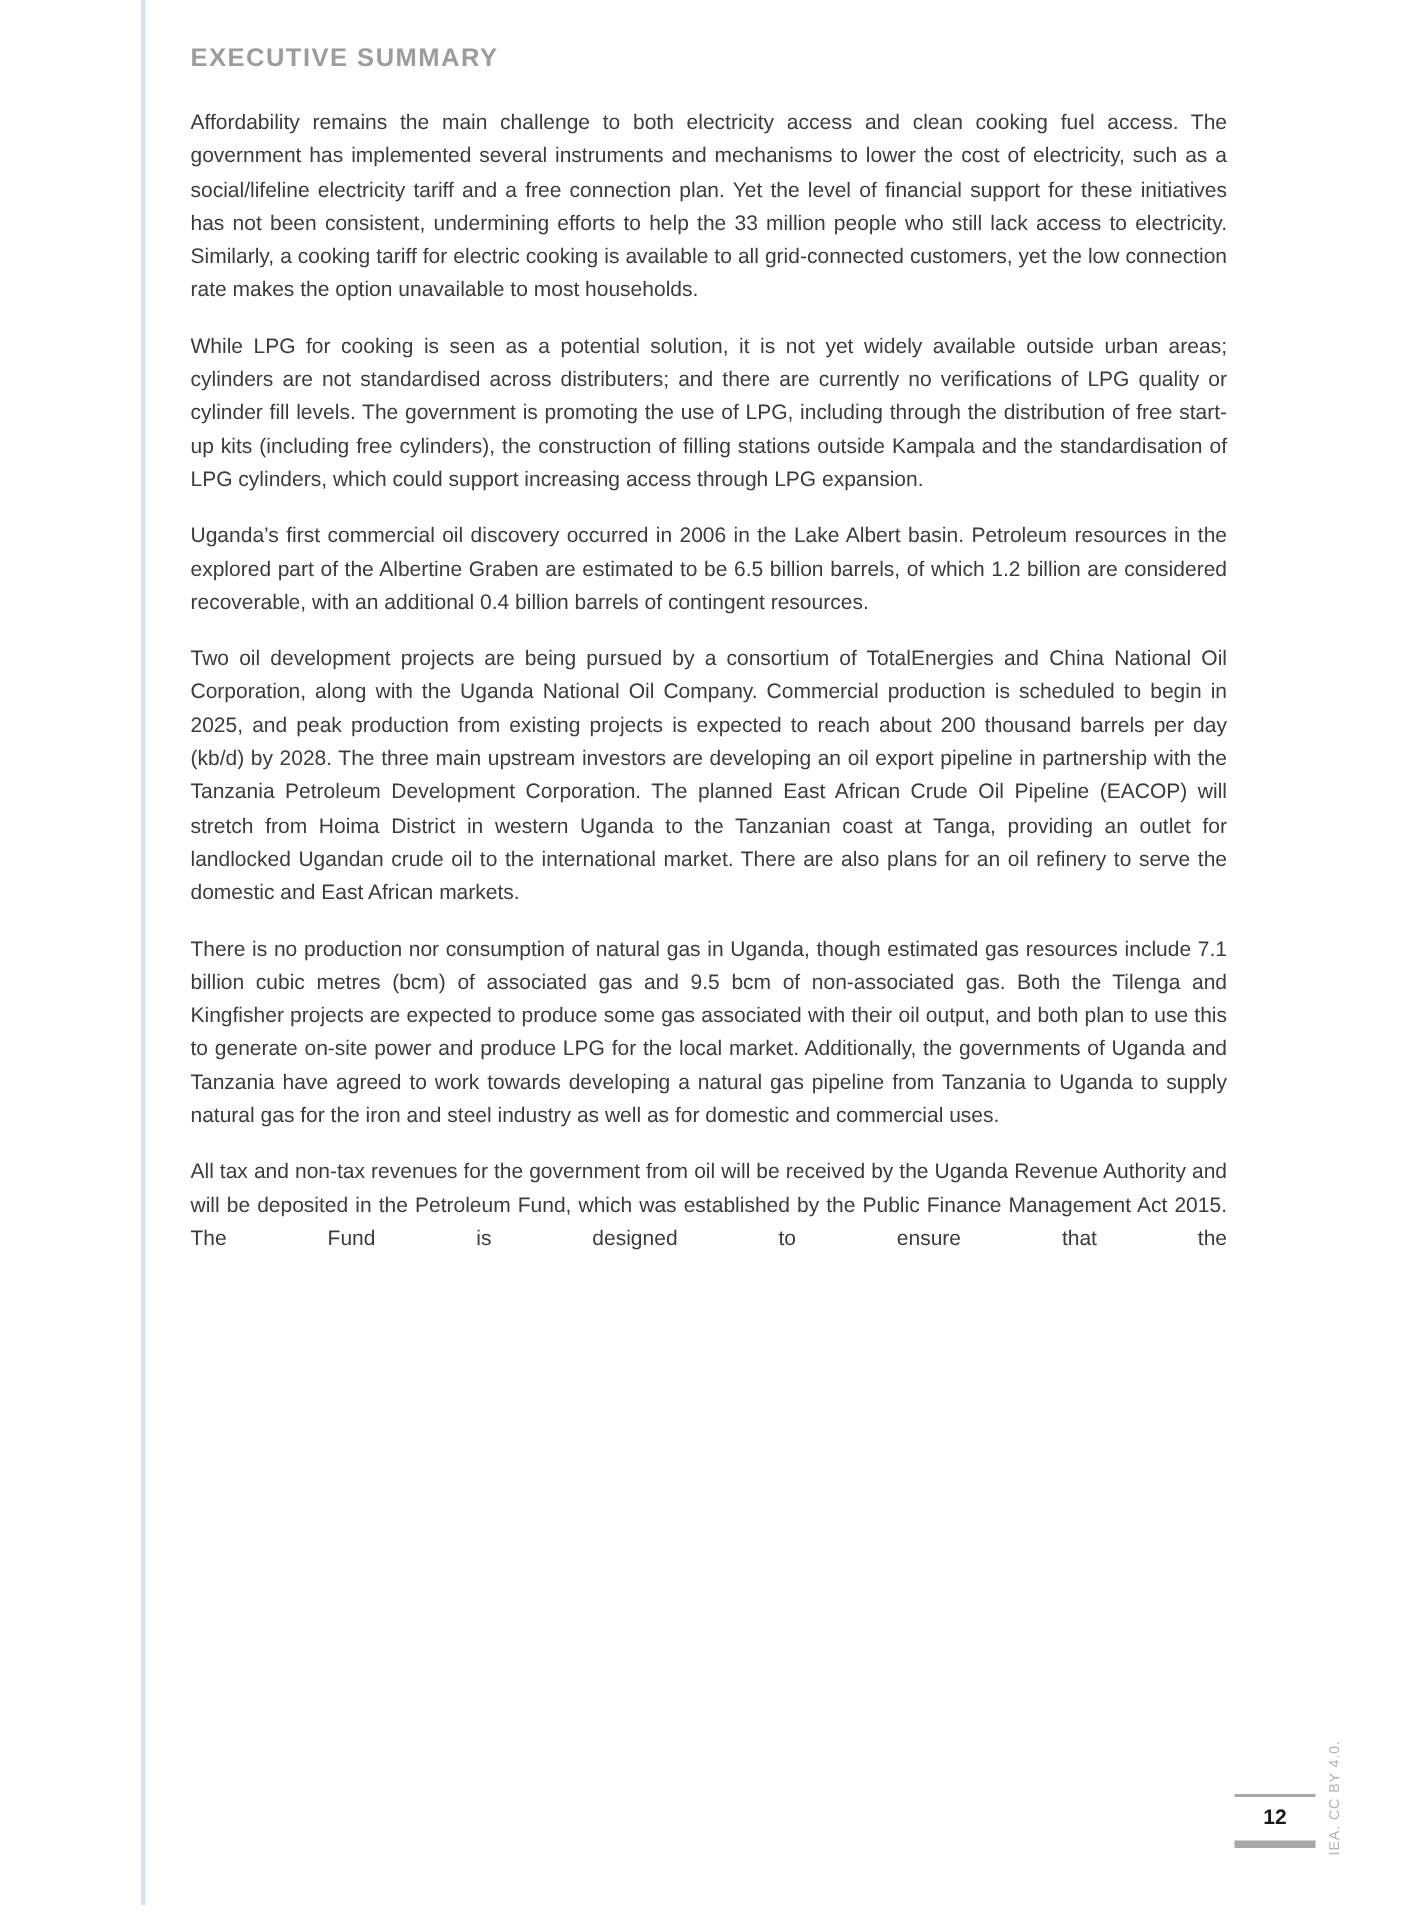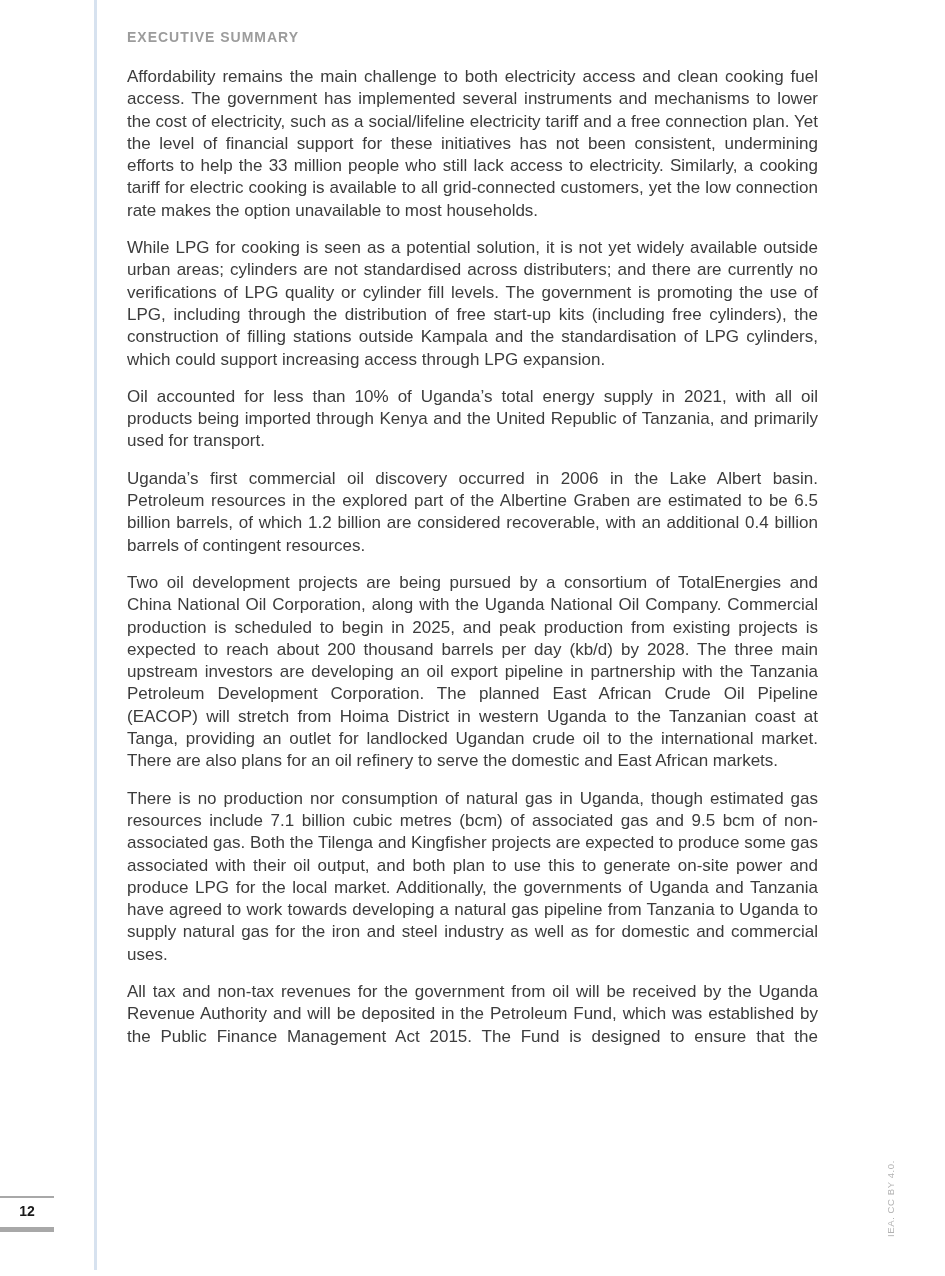--- a/index.html
+++ b/index.html
@@ -23,28 +23,28 @@
     height: 1270px;
     background: #d7e2ef;
   }
   .column {
     position: absolute;
     left: 127px;
     top: 29px;
     width: 691px;
   }
   .running-header {
-    font-size: 14px;
+    font-size: 17px;
     font-weight: bold;
     letter-spacing: 1px;
     color: #9c9c9c;
     margin: 0 0 21px 0;
   }
   p.body {
-    font-size: 17px;
+    font-size: 14px;
     line-height: 22.3px;
     color: #3c3c3c;
     text-align: justify;
     margin: 0 0 15px 0;
   }
   p.body.continued {
     text-align-last: justify;
     margin-bottom: 16px;
   }
   h2.section {
@@ -53,21 +53,21 @@
     font-weight: bold;
     color: #0e55a3;
     margin: 10px 0 17px 0;
   }
   .pagenum-wrap {
     position: absolute;
     left: 0;
     top: 1196px;
     width: 877px;
     display: flex;
-    justify-content: flex-start;
+    justify-content: flex-end;
   }
   .pagenum-block {
     width: 54px;
     text-align: center;
   }
   .pagenum-rule-top {
     height: 2px;
     background: #a8a8a8;
   }
   .pagenum-value {
@@ -102,21 +102,20 @@
 
   <div class="edge-rule"></div>
 
   <div class="column">
     <div class="running-header">EXECUTIVE SUMMARY</div>
 
     <p class="body">Affordability remains the main challenge to both electricity access and clean cooking fuel access. The government has implemented several instruments and mechanisms to lower the cost of electricity, such as a social/lifeline electricity tariff and a free connection plan. Yet the level of financial support for these initiatives has not been consistent, undermining efforts to help the 33 million people who still lack access to electricity. Similarly, a cooking tariff for electric cooking is available to all grid-connected customers, yet the low connection rate makes the option unavailable to most households.</p>
     <p class="body">While LPG for cooking is seen as a potential solution, it is not yet widely available outside urban areas; cylinders are not standardised across distributers; and there are currently no verifications of LPG quality or cylinder fill levels. The government is promoting the use of LPG, including through the distribution of free start-up kits (including free cylinders), the construction of filling stations outside Kampala and the standardisation of LPG cylinders, which could support increasing access through LPG expansion.</p>
 
 
-    <p class="body">Oil accounted for less than 10% of Uganda’s total energy supply in 2021, with all oil products being imported through Kenya and the United Republic of Tanzania, and primarily used for transport.</p>
     <p class="body">Uganda’s first commercial oil discovery occurred in 2006 in the Lake Albert basin. Petroleum resources in the explored part of the Albertine Graben are estimated to be 6.5 billion barrels, of which 1.2 billion are considered recoverable, with an additional 0.4 billion barrels of contingent resources.</p>
     <p class="body">Two oil development projects are being pursued by a consortium of TotalEnergies and China National Oil Corporation, along with the Uganda National Oil Company. Commercial production is scheduled to begin in 2025, and peak production from existing projects is expected to reach about 200 thousand barrels per day (kb/d) by 2028. The three main upstream investors are developing an oil export pipeline in partnership with the Tanzania Petroleum Development Corporation. The planned East African Crude Oil Pipeline (EACOP) will stretch from Hoima District in western Uganda to the Tanzanian coast at Tanga, providing an outlet for landlocked Ugandan crude oil to the international market. There are also plans for an oil refinery to serve the domestic and East African markets.</p>
     <p class="body">There is no production nor consumption of natural gas in Uganda, though estimated gas resources include 7.1 billion cubic metres (bcm) of associated gas and 9.5 bcm of non-associated gas. Both the Tilenga and Kingfisher projects are expected to produce some gas associated with their oil output, and both plan to use this to generate on-site power and produce LPG for the local market. Additionally, the governments of Uganda and Tanzania have agreed to work towards developing a natural gas pipeline from Tanzania to Uganda to supply natural gas for the iron and steel industry as well as for domestic and commercial uses.</p>
     <p class="body continued">All tax and non-tax revenues for the government from oil will be received by the Uganda Revenue Authority and will be deposited in the Petroleum Fund, which was established by the Public Finance Management Act 2015. The Fund is designed to ensure that the</p>
   </div>
 
   <div class="pagenum-wrap">
     <div class="pagenum-block">
       <div class="pagenum-rule-top"></div>
       <div class="pagenum-value">12</div>

